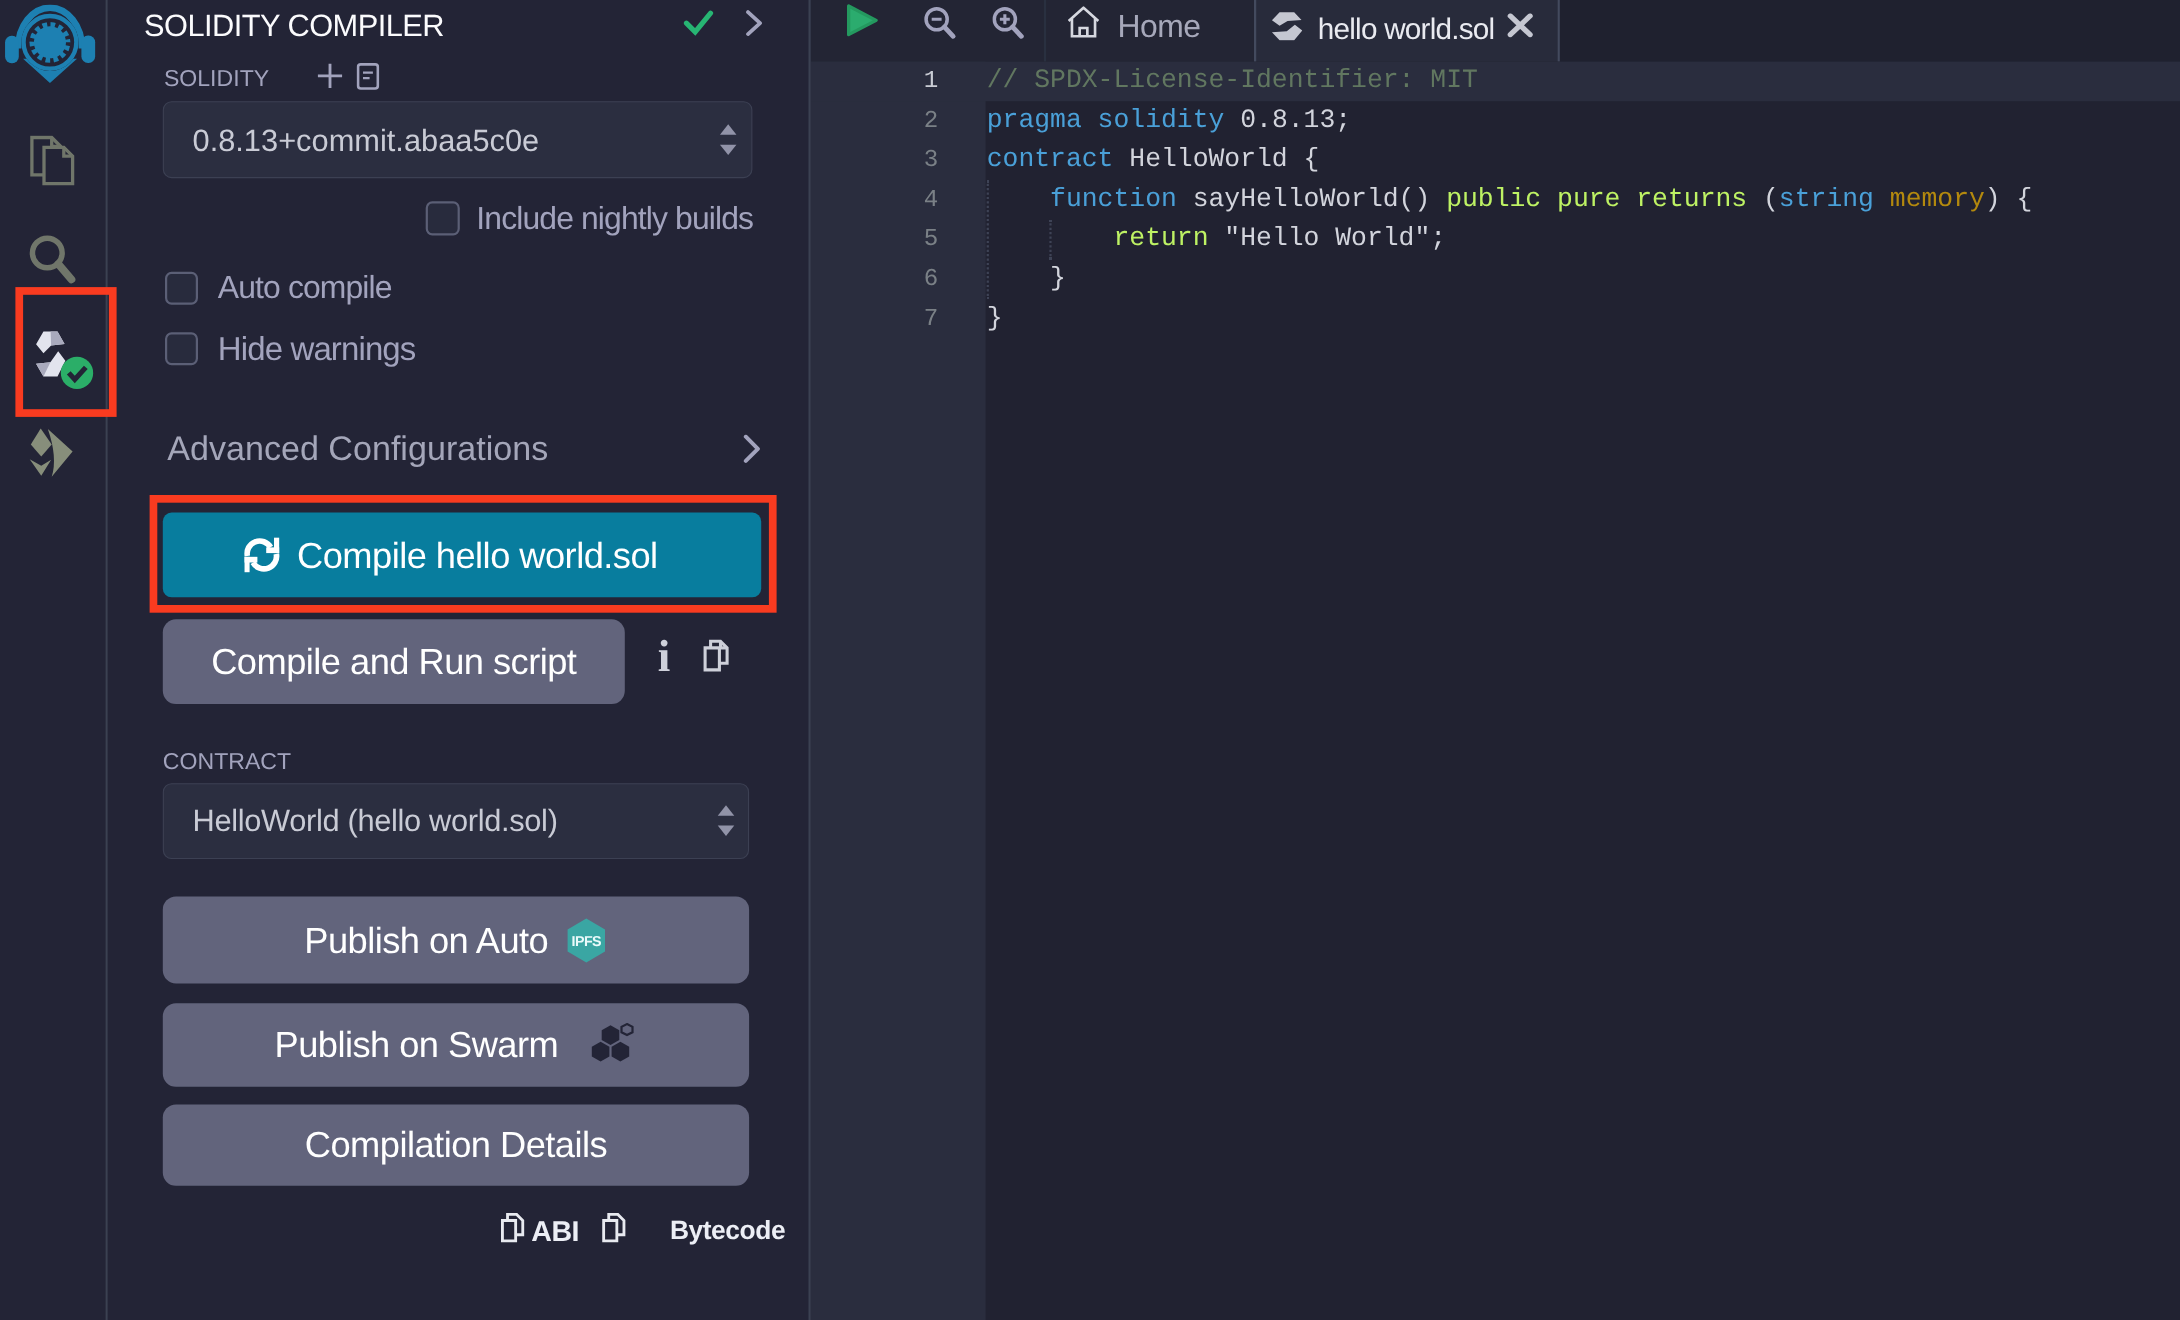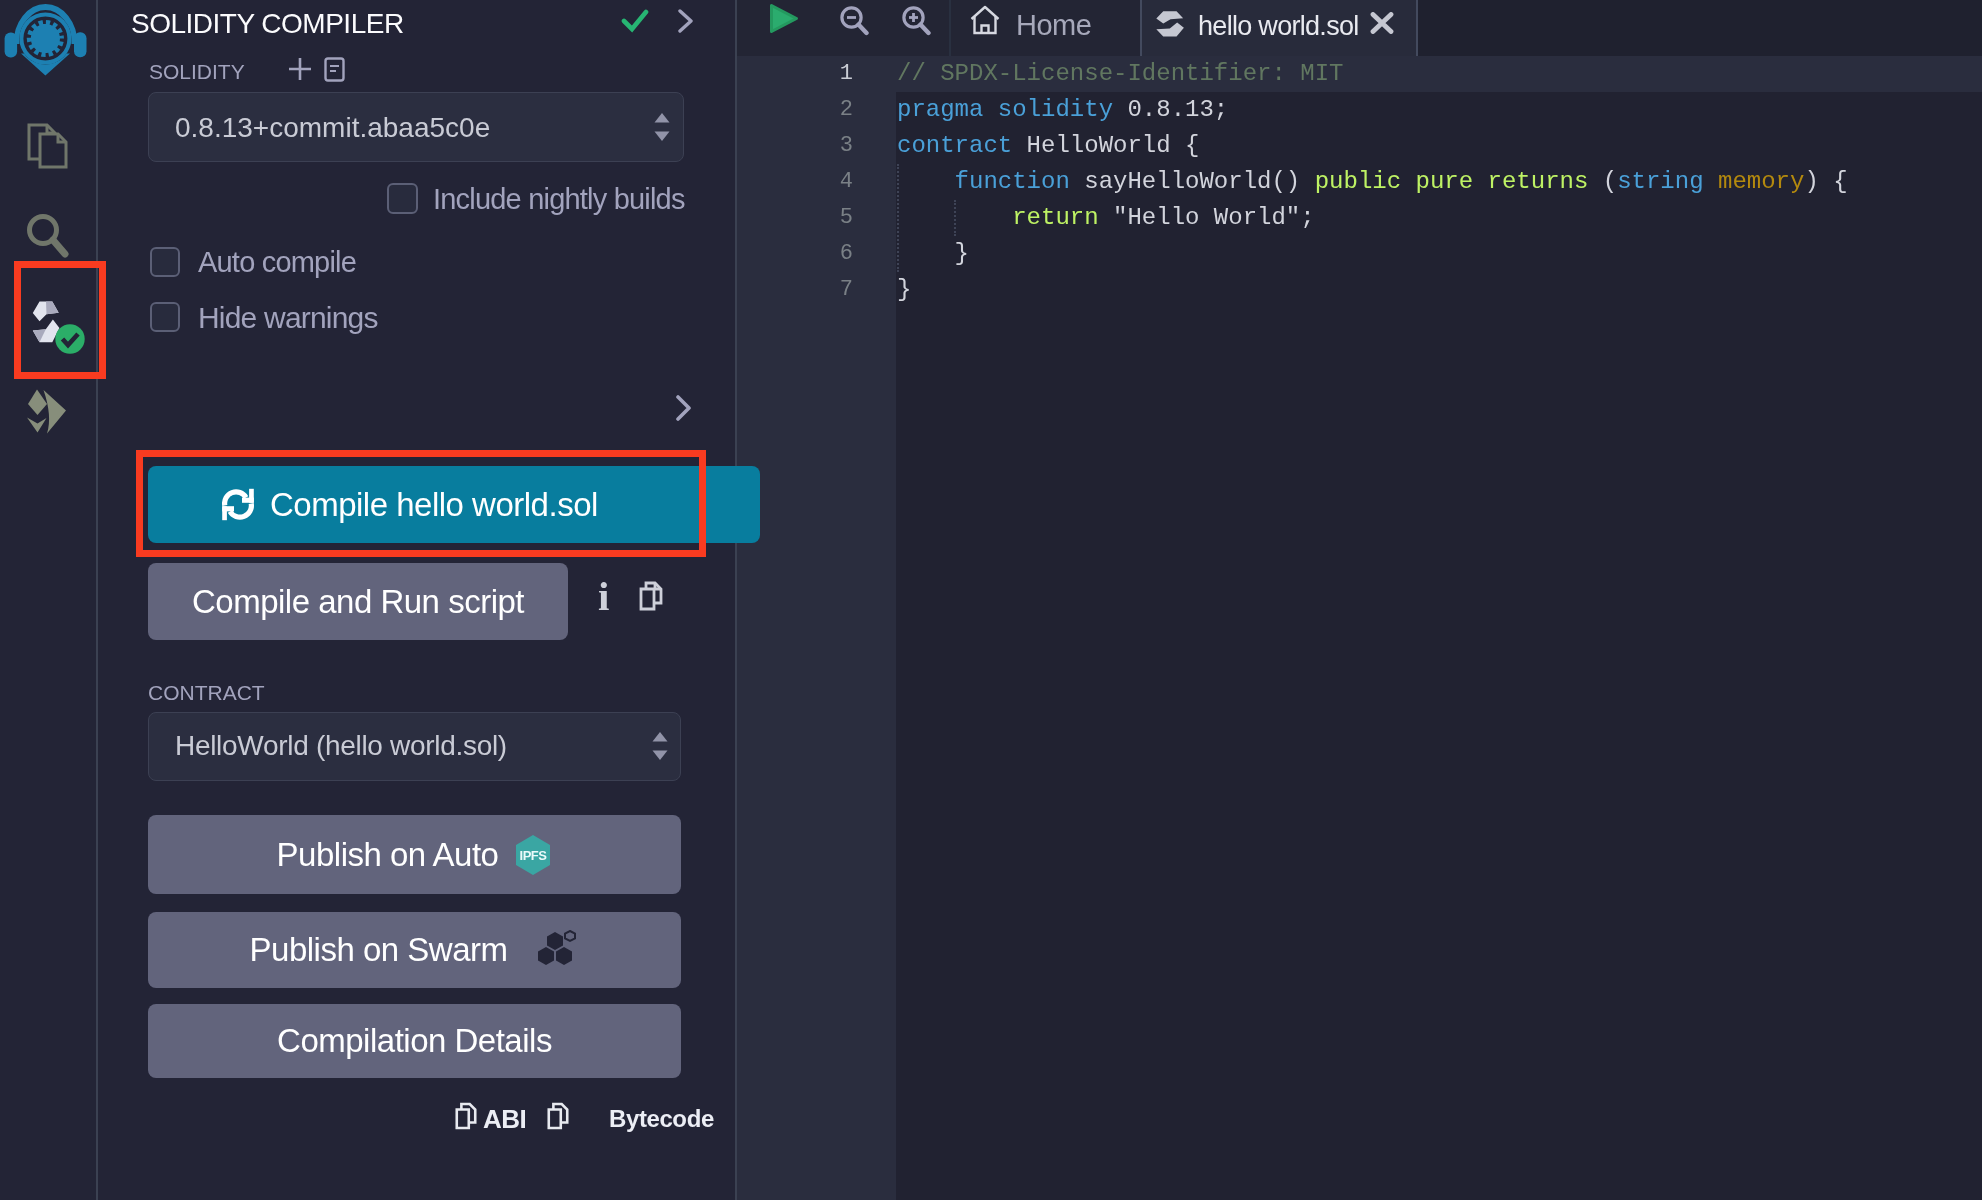--- a/index.html
+++ b/index.html
@@ -11,21 +11,21 @@
   
   #iconbar { left:0; top:0; width:98px; height:1200px; background:#232436; border-right:2px solid #3b4152; }
 
   
   #panel { left:98px; top:0; width:639px; height:1200px; background:#232436; border-right:2px solid #3b4152; }
   .lbl { color:#a2a3bd; }
   .select { background:#2b2e40; border:1px solid #3c4053; border-radius:8px; }
   .selecttext { color:#c9cbd5; font-size:29px; }
   .cb { background:#282b3d; border:2px solid #5b5f76; border-radius:6px; }
   .btn { border-radius:8px; color:#fff; font-size:33px; letter-spacing:-0.5px; display:flex; align-items:center; justify-content:center; }
-  .btngrey { background:#62647c; }
+  .btngrey { background:#62647c;border-radius:12px; }
   .redbox { border:7px solid #f93b20; z-index:30; }
 
   
   #editor { left:737px; top:0; width:1245px; height:1200px; background:#212231; }
   #tabbar { left:0; top:0; width:1245px; height:56px; background:#232534; }
   .mono { font-family:"Liberation Mono", monospace; font-size:24px; line-height:36px; white-space:pre; }
   .tk { color:#d2d4dc; }
   .tc { color:#617760; }
   .tb { color:#4aa0d8; }
   .tg { color:#bef264; }
@@ -177,27 +177,28 @@
 
     <div class="abs cb" style="left:290px; top:183px; width:31px; height:31px;"></div>
     <div class="abs lbl" style="left:336px; top:183px; font-size:29px; letter-spacing:-0.8px;">Include nightly builds</div>
 
     <div class="abs cb" style="left:53px; top:247px; width:30px; height:30px;"></div>
     <div class="abs lbl" style="left:101px; top:246px; font-size:29px; letter-spacing:-0.8px;">Auto compile</div>
 
     <div class="abs cb" style="left:53px; top:302px; width:30px; height:30px;"></div>
     <div class="abs lbl" style="left:101px; top:301px; font-size:30px; letter-spacing:-0.8px;">Hide warnings</div>
 
+    <div class="abs" style="left:55px; top:390px; font-size:31px; color:#a4a6b9;">Advanced Configurations</div>
     <svg class="abs" style="left:578px; top:395px;" width="18" height="26" viewBox="0 0 18 26">
       <path d="M3,2 L14,13 L3,24" fill="none" stroke="#a2a3bd" stroke-width="3.6" stroke-linecap="round" stroke-linejoin="round"></path>
     </svg>
 
     <div class="abs redbox" style="left:39px; top:450px; width:570px; height:107px;"></div>
 
-    <div class="abs btn" style="left:51px; top:466px; width:612px; height:77px; background:#087d9e; justify-content:flex-start; padding-left:74px;">
+    <div class="abs btn" style="left:51px; top:466px; width:544px; height:77px; background:#087d9e; justify-content:flex-start; padding-left:74px;">
       <svg width="33" height="34" viewBox="0 0 33 34" style="margin-right:15px;">
         <g fill="none" stroke="#fff" stroke-width="5.2">
           <path d="M2.8,17.5 A11.5,11.5 0 0 1 24,9.5"></path>
           <path d="M29.2,15.5 A11.5,11.5 0 0 1 8,23.5"></path>
         </g>
         <g fill="#fff">
           <rect x="20" y="9.6" width="11.8" height="5.2"></rect>
           <rect x="27.1" y="0.8" width="4.7" height="14"></rect>
           <rect x="0.2" y="18.2" width="11.8" height="5.2"></rect>
           <rect x="0.2" y="18.2" width="4.7" height="14"></rect>

